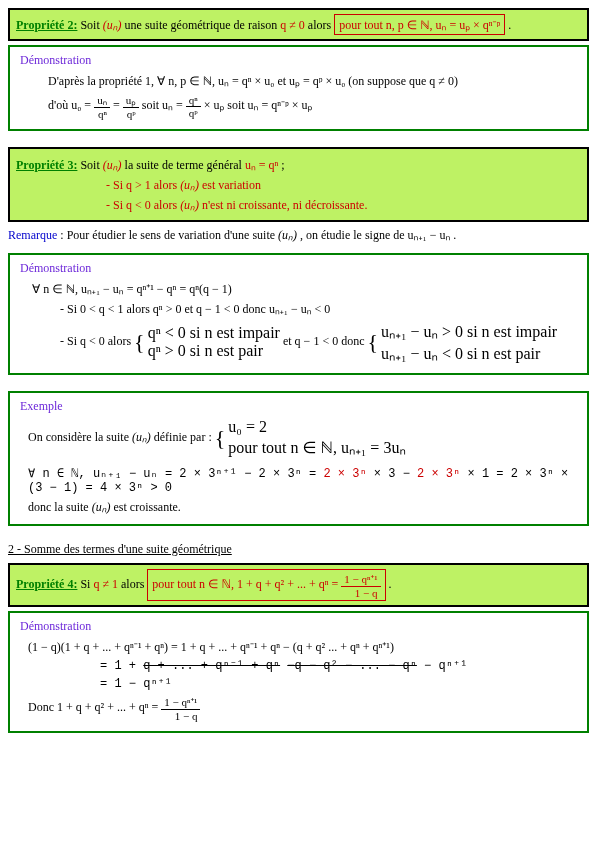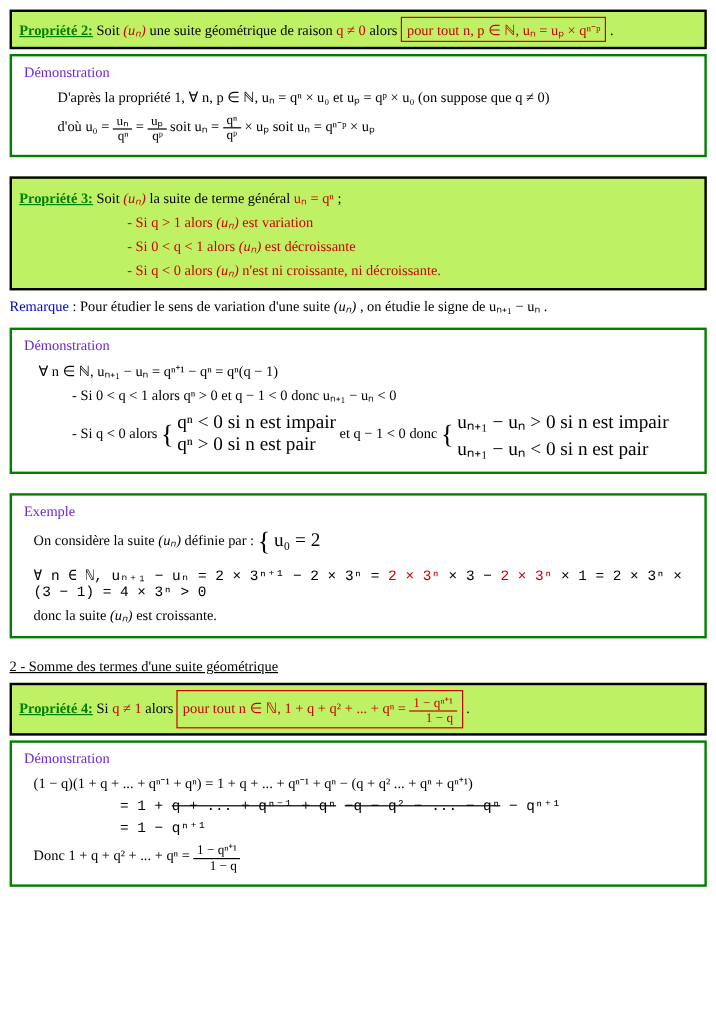--- a/index.html
+++ b/index.html
@@ -41,21 +41,20 @@
     <span class="frac"><span class="num">qⁿ</span><span class="den">qᵖ</span></span>
     <span> × uₚ    soit    uₙ = qⁿ⁻ᵖ × uₚ</span>
   </div>
 </div>
 
 <div class="prop-box">
   <div class="line">
     <span class="prop-title">Propriété 3:</span><span> Soit </span><span class="red-text paren-sub">(uₙ)</span><span> la suite de terme général </span><span class="red-text">uₙ = qⁿ</span><span> ;</span>
   </div>
   <div class="line red-text" style="padding-left:90px;"><span>- Si  </span><span>q &gt; 1</span><span>  alors </span><span class="paren-sub">(uₙ)</span><span>  est variation</span></div>
-  <div class="line red-text" style="padding-left:90px;"><span>- Si  </span><span>0 &lt; q &lt; 1</span><span>  alors </span><span class="paren-sub">(uₙ)</span><span>  est décroissante</span></div>
   <div class="line red-text" style="padding-left:90px;"><span>- Si  </span><span>q &lt; 0</span><span>  alors </span><span class="paren-sub">(uₙ)</span><span>  n'est ni croissante, ni décroissante.</span></div>
 </div>
 
 <div class="line" style="margin-bottom:10px;">
   <span class="remark-title">Remarque</span><span> : Pour étudier le sens de variation d'une suite </span><span class="paren-sub">(uₙ)</span><span> , on étudie le signe de  </span><span>uₙ₊₁ − uₙ</span><span> .</span>
 </div>
 
 <div class="green-box">
   <div class="demo-title">Démonstration</div>
   <div class="line" style="padding-left:12px;">∀ n ∈ ℕ,  uₙ₊₁ − uₙ = qⁿ⁺¹ − qⁿ = qⁿ(q − 1)</div>
@@ -76,20 +75,21 @@
   </div>
 </div>
 
 <div class="green-box">
   <div class="demo-title">Exemple</div>
   <div class="line" style="padding-left:8px;">
     <span>On considère la suite </span><span class="paren-sub">(uₙ)</span><span>  définie par : </span>
     <span class="brace">{</span>
     <span class="brace-content">
       <div>u₀ = 2</div>
+      <div>pour tout n ∈ ℕ,  uₙ₊₁ = 3uₙ</div>
     </span>
   </div>
   <div class="line" style="padding-left:8px;margin-top:8px;font-family:Liberation Mono, monospace;">
     <span>∀ n ∈ ℕ, uₙ₊₁ − uₙ = 2 × 3ⁿ⁺¹ − 2 × 3ⁿ = </span><span class="red-text">2 × 3ⁿ</span><span> × 3 − </span><span class="red-text">2 × 3ⁿ</span><span> × 1 = 2 × 3ⁿ × (3 − 1) = 4 × 3ⁿ &gt; 0</span>
   </div>
   <div class="line" style="padding-left:8px;">
     <span>donc la suite </span><span class="paren-sub">(uₙ)</span><span>  est croissante.</span>
   </div>
 </div>
 

